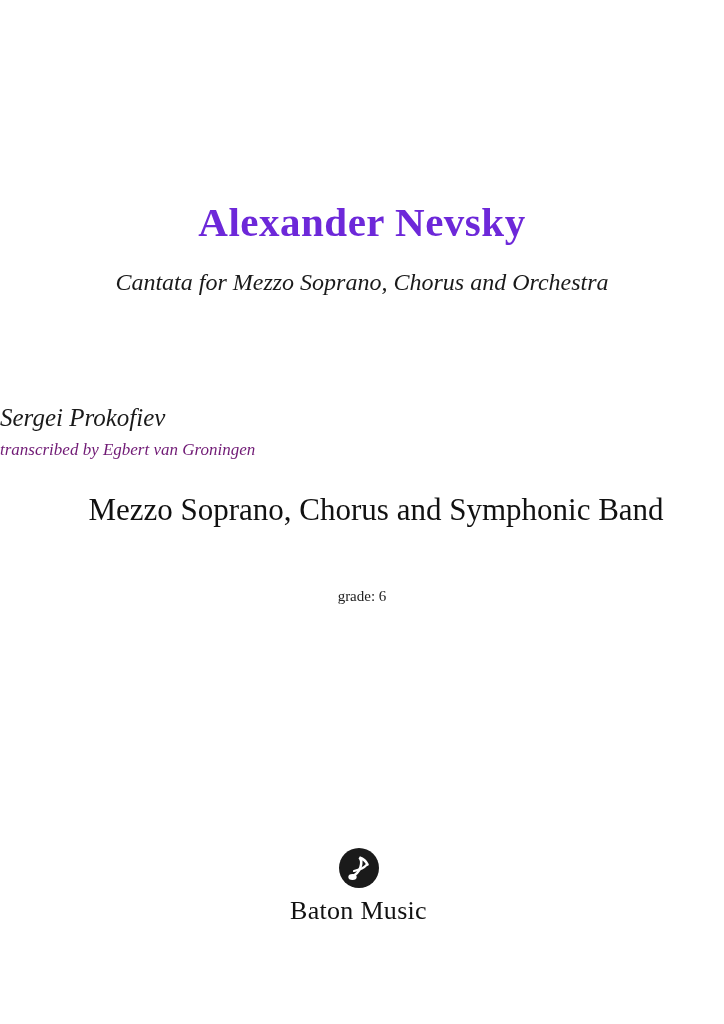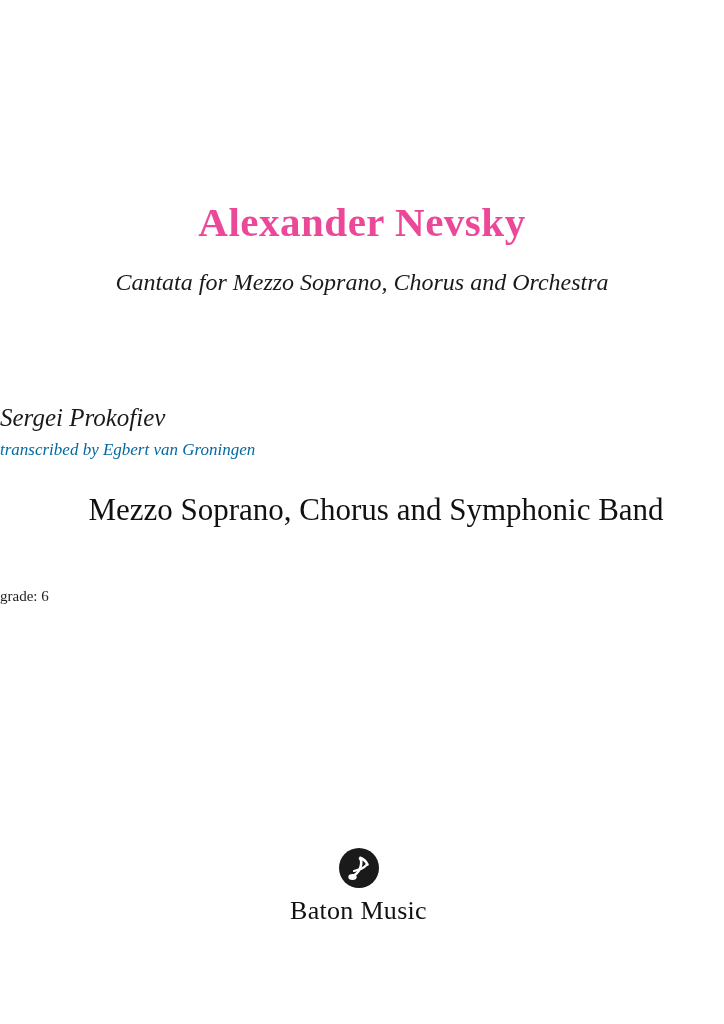--- a/index.html
+++ b/index.html
@@ -29,21 +29,21 @@
     margin-top: 200px;
     text-align: center;
     width: 100%;
   }
   .work-title {
     font-family: "Liberation Serif", serif;
     font-size: 41px;
     font-weight: bold;
     letter-spacing: 0.5px;
     line-height: 1.1;
-    color: #ec4899;
+    color: #6d28d9;
   }
   .work-subtitle {
     font-family: "Liberation Serif", serif;
     font-style: italic;
     font-size: 24px;
     margin-top: 24px;
     color: #1a1a1a;
   }
   .composer-block {
     margin-top: 108px;
@@ -53,33 +53,34 @@
     font-family: "Liberation Serif", serif;
     font-style: italic;
     font-size: 25px;
     color: #1a1a1a;
   }
   .arranger {
     font-family: "Liberation Serif", serif;
     font-style: italic;
     font-size: 17px;
     margin-top: 8px;
-    color: #0369a1;
+    color: #701a75;
   }
   .instrumentation {
     margin-top: 32px;
     font-family: "Liberation Serif", serif;
     font-size: 31px;
     text-align: center;
     color: #111111;
     width: 100%;
     padding-left: 28px;
   }
   .meta-block {
     margin-top: 58px;
+    text-align: center;
     font-family: "Liberation Serif", serif;
     font-size: 15px;
     line-height: 1.35;
     color: #222222;
     width: 100%;
   }
   .publisher-block {
     position: absolute;
     left: 0;
     right: 7px;

